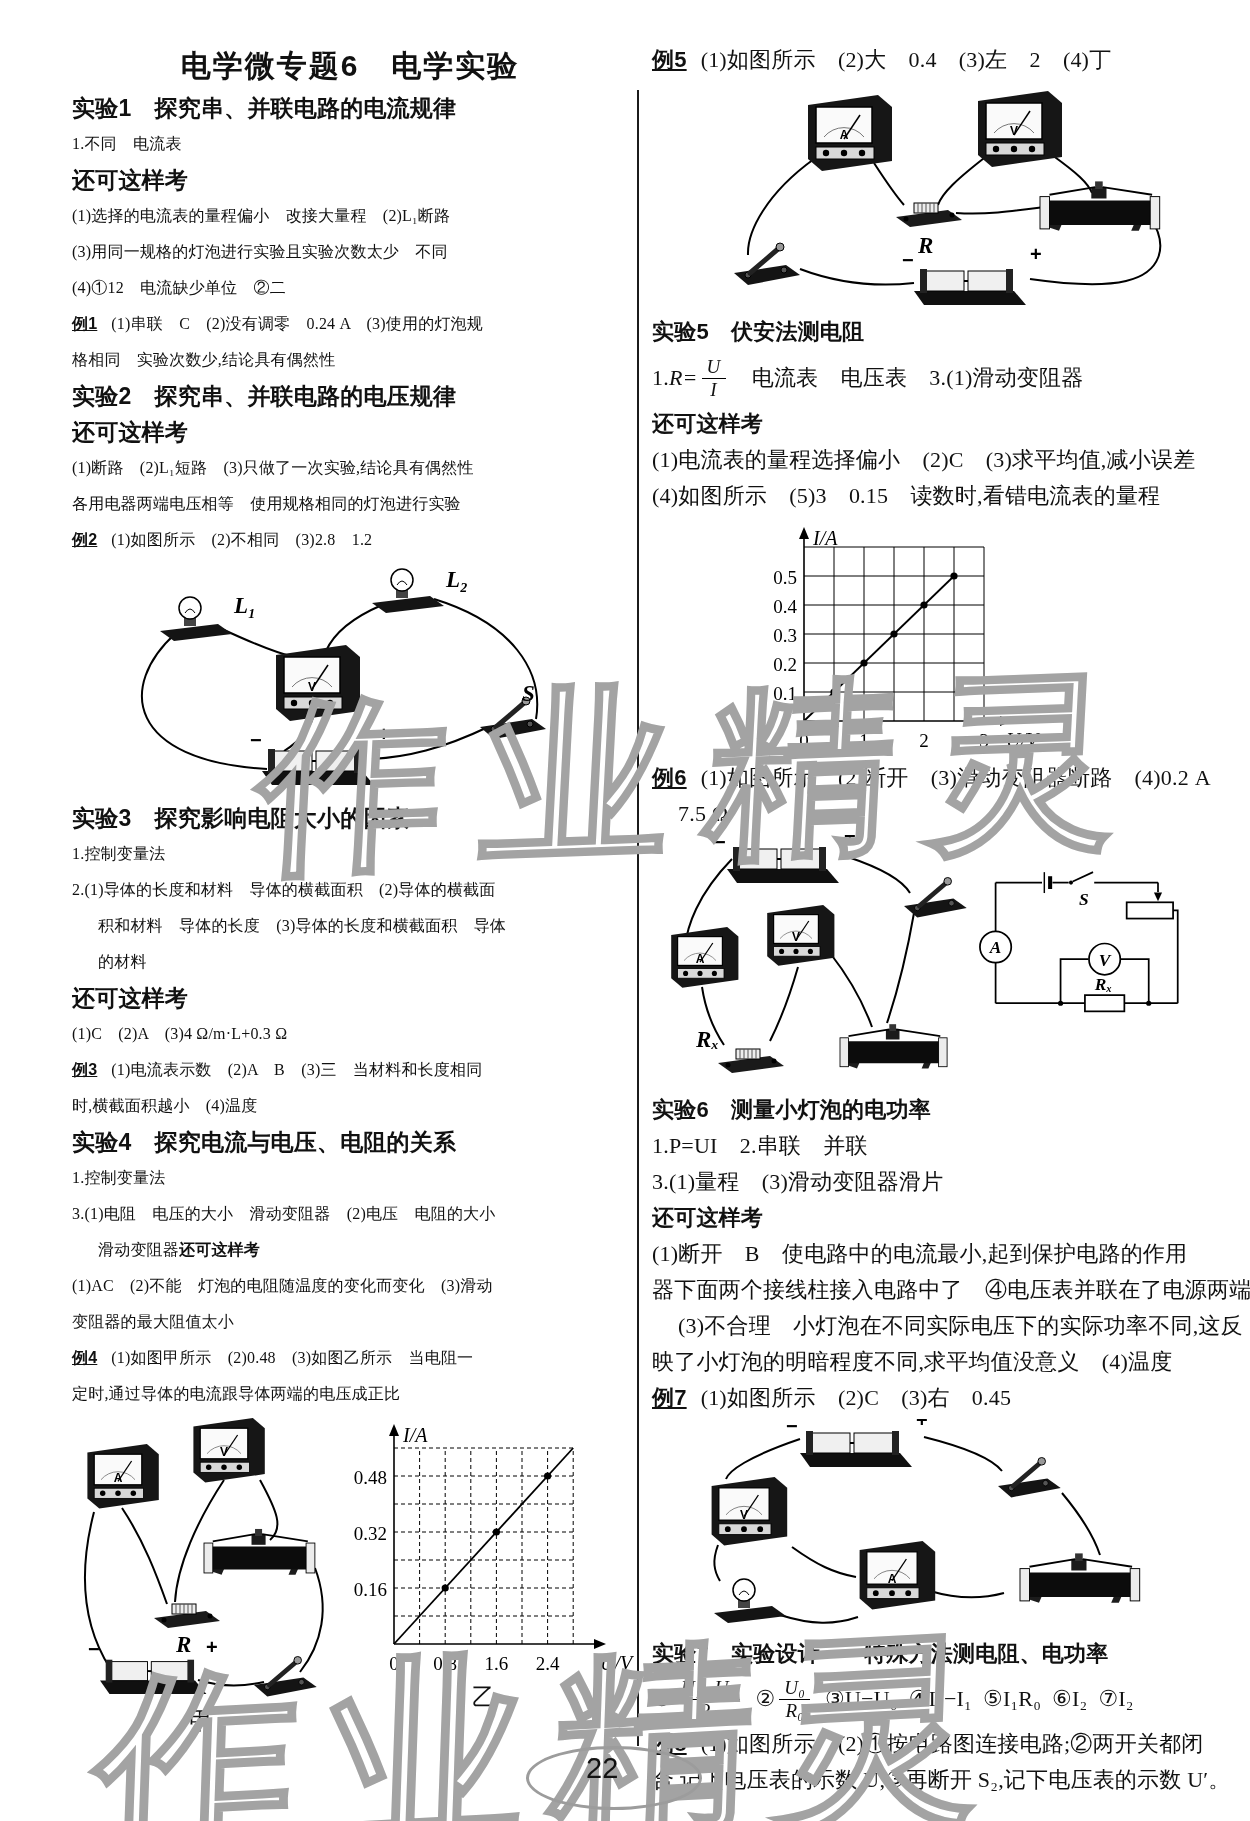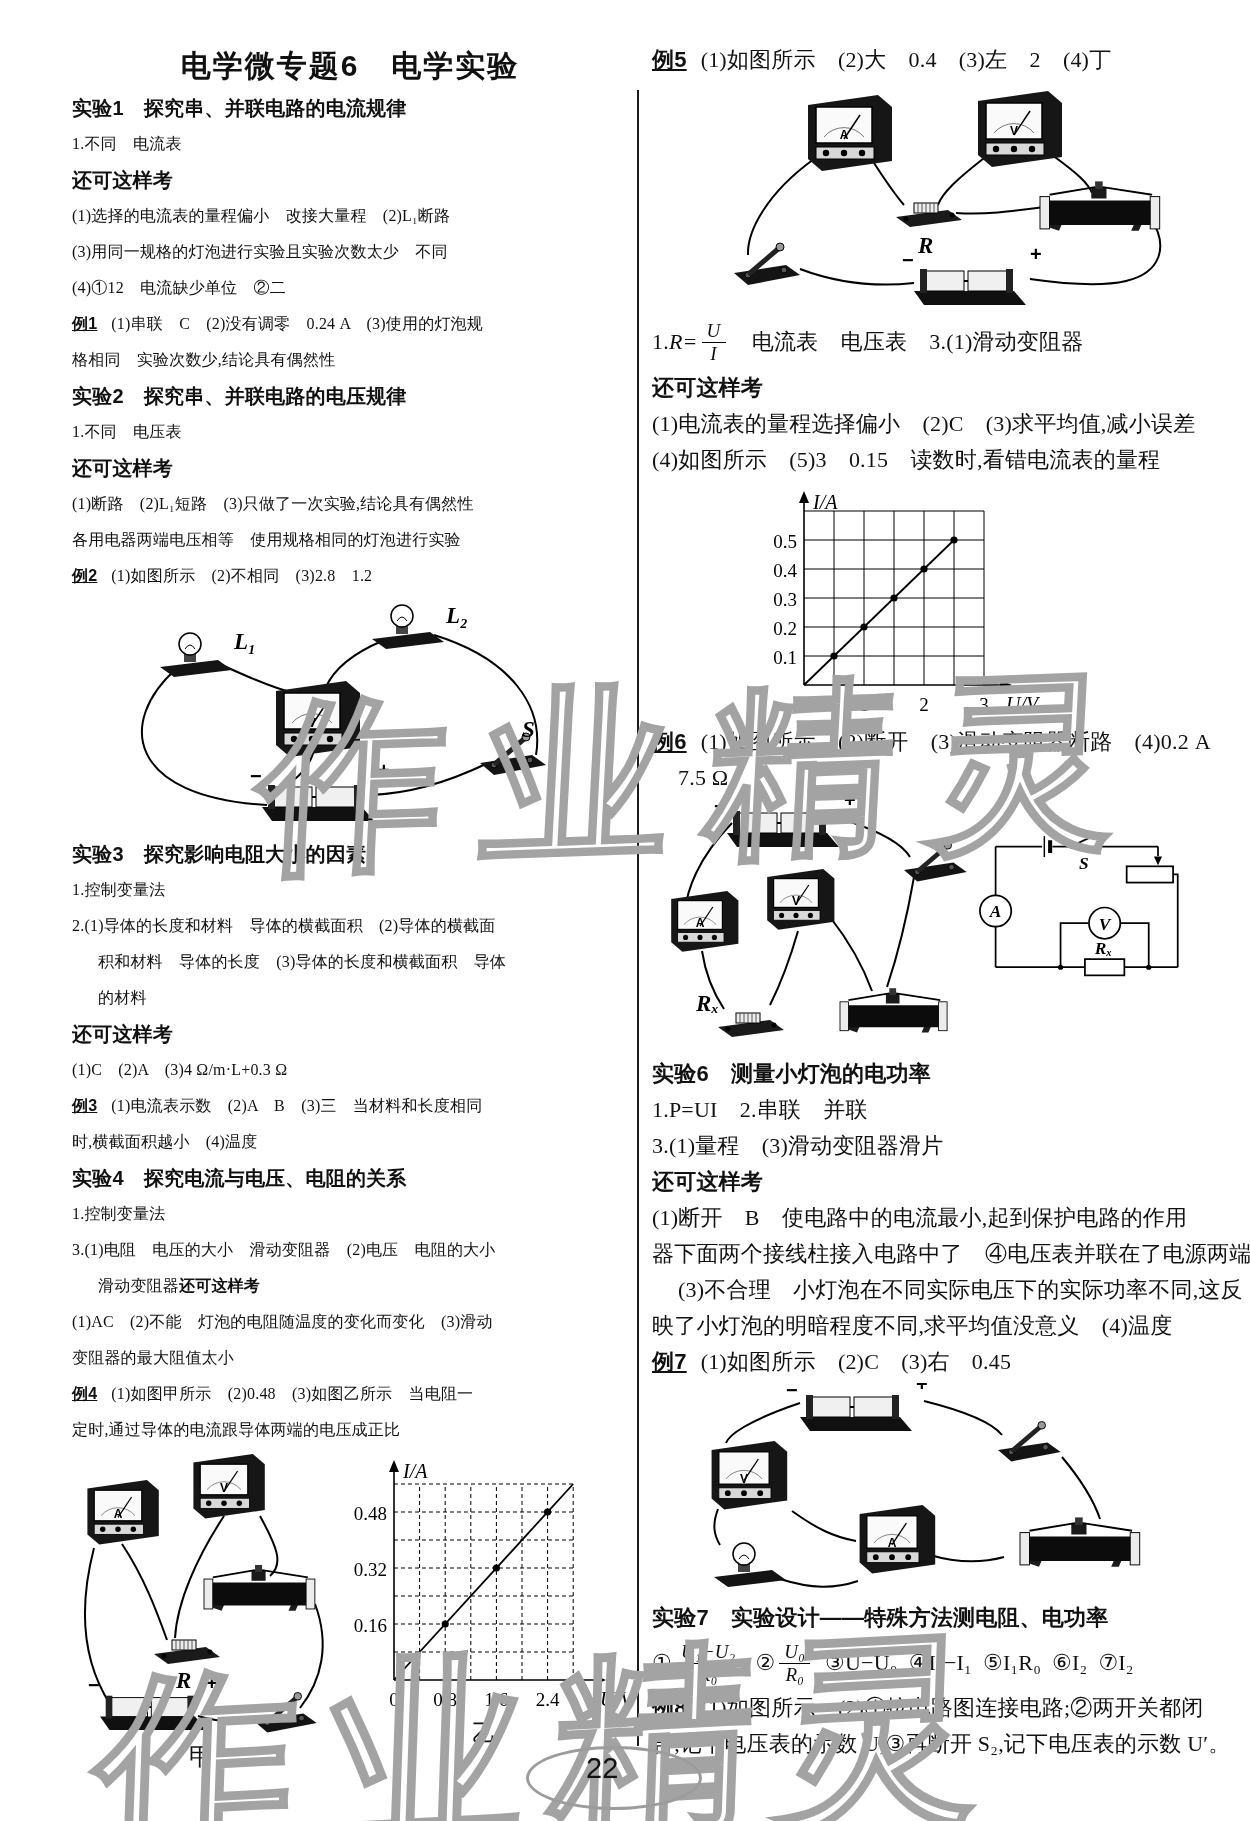--- a/index.html
+++ b/index.html
@@ -4,21 +4,21 @@
 <style>
   html,body{margin:0;padding:0;background:#e8e8e8;}
   .page{position:relative;width:1250px;height:1821px;background:#ffffff;overflow:hidden;
         font-family:"Liberation Serif",serif;color:#111;}
   .colL{position:absolute;left:72px;top:42px;width:556px;}
   .colR{position:absolute;left:652px;top:42px;width:544px;}
   .title{font-family:"Liberation Sans",sans-serif;font-weight:700;font-size:30px;
          text-align:center;letter-spacing:2px;line-height:48px;height:48px;white-space:nowrap;}
   .ln{font-size:16px;line-height:36px;height:36px;white-space:nowrap;letter-spacing:.2px;}
   .colR .ln{font-size:22px;}
-  .hd{font-family:"Liberation Sans",sans-serif;font-weight:700;font-size:20px;}
+  .hd{font-family:"Liberation Sans",sans-serif;font-weight:700;font-size:23px;}
   .hdspan{font-family:"Liberation Sans",sans-serif;font-weight:700;}
   .exl{font-family:"Liberation Sans",sans-serif;font-weight:700;margin-right:14px;text-decoration:underline;}
   .ind{padding-left:26px;}
   .tall{height:56px;line-height:56px;display:flex;align-items:center;}
   .tall7{height:54px;line-height:54px;display:flex;align-items:center;}
   .frac{display:inline-flex;flex-direction:column;align-items:center;font-style:italic;
         font-size:19px;line-height:1.12;margin:0 4px;}
   .frac .fn{border-bottom:1.6px solid #000;padding:0 5px;}
   .it{font-style:italic;}
   .gap{margin-left:11px;}
@@ -114,21 +114,20 @@
     <div class="title">电学微专题6　电学实验</div>
     <div class="ln hd">实验1　探究串、并联电路的电流规律</div>
     <div class="ln">1.不同　电流表</div>
     <div class="ln hd">还可这样考</div>
     <div class="ln">(1)选择的电流表的量程偏小　改接大量程　(2)L₁断路</div>
     <div class="ln">(3)用同一规格的灯泡进行实验且实验次数太少　不同</div>
     <div class="ln">(4)①12　电流缺少单位　②二</div>
     <div class="ln"><span class="exl">例1</span><span>(1)串联　C　(2)没有调零　0.24 A　(3)使用的灯泡规</span></div>
     <div class="ln">格相同　实验次数少,结论具有偶然性</div>
     <div class="ln hd">实验2　探究串、并联电路的电压规律</div>
-    <div class="ln">1.不同　电压表</div>
     <div class="ln hd">还可这样考</div>
     <div class="ln">(1)断路　(2)L₁短路　(3)只做了一次实验,结论具有偶然性</div>
     <div class="ln">各用电器两端电压相等　使用规格相同的灯泡进行实验</div>
     <div class="ln"><span class="exl">例2</span><span>(1)如图所示　(2)不相同　(3)2.8　1.2</span></div>
 
     
     <svg class="figblock" width="520" height="232" viewBox="0 0 520 232">
       <path class="wire" d="M104,72 C45,125 55,200 195,208"></path>
       <path class="wire" d="M150,68 C180,82 205,92 222,96"></path>
       <path class="wire" d="M310,44 C282,56 262,72 254,90"></path>
@@ -248,20 +247,21 @@
       <use href="#g-rheostat" transform="translate(388,108) scale(0.95)"></use>
       <use href="#g-switch" x="82" y="172"></use>
       <use href="#g-battery" x="262" y="182"></use>
       <text class="mtr" x="192" y="58">A</text>
       <text class="mtr" x="362" y="54">V</text>
       <text class="svglabel" x="266" y="172">R</text>
       <text class="pm" x="250" y="186">−</text>
       <text class="pm" x="378" y="180">+</text>
     </svg>
 
+    <div class="ln hd">实验5　伏安法测电阻</div>
     <div class="ln tall">
       <span>1.</span>
         <span class="it">R=</span>
         <span class="frac">
           <span class="fn">U</span>
           <span>I</span>
         </span>
         <span>　电流表　电压表　3.(1)滑动变阻器</span>
     </div>
     <div class="ln hd">还可这样考</div>

